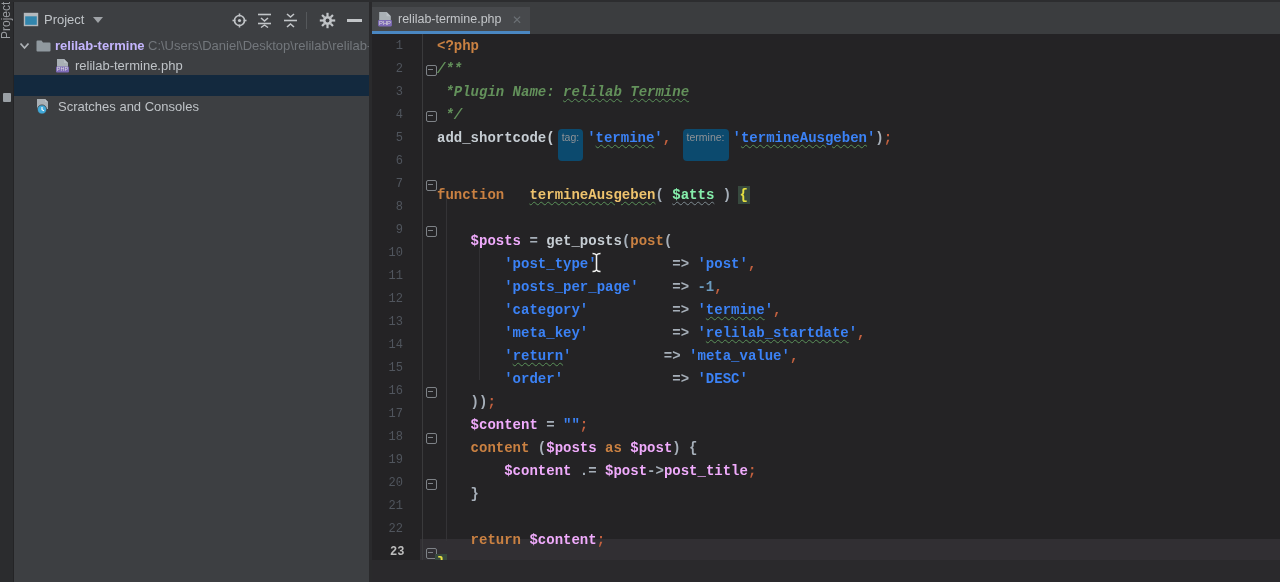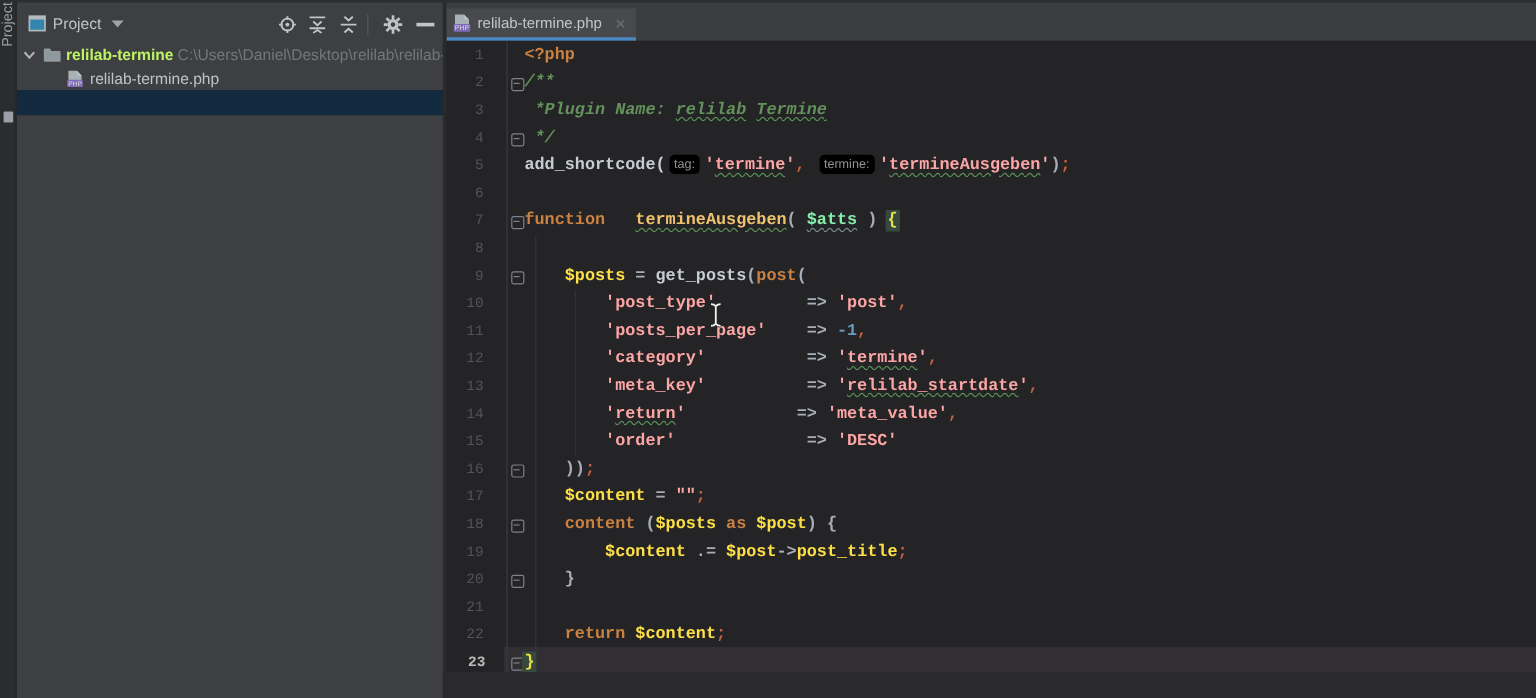--- a/index.html
+++ b/index.html
@@ -29,30 +29,30 @@
   #curline{position:absolute;left:50px;top:505px;width:860px;height:23px;background:#312f33;}
   #gutline{position:absolute;left:52px;top:0;width:1px;height:548px;background:#3a3a3c;}
   #guide1{position:absolute;left:76px;top:162px;width:1px;height:345px;background:#343336;}
   #guide2{position:absolute;left:109px;top:208px;width:1px;height:138px;background:#313033;}
   pre{margin:0;font-family:"Liberation Mono",monospace;line-height:23px;}
   #nums{position:absolute;left:0;top:1px;width:33px;text-align:right;font-size:12px;color:#50555d;}
   #nums .cur{color:#bcbcbc;font-weight:bold;margin-left:20px;}
   #code{position:absolute;left:67px;top:1px;font-size:14px;font-weight:bold;color:#a6afb9;}
   .k{color:#ca8142;}   
   .c{color:#63915b;font-style:italic;} 
-  .s{color:#fca5a5;}   
-  .v{color:#fde047;}   
+  .s{color:#3b82f6;}   
+  .v{color:#f0abfc;}   
   .f{color:#efc36d;}   
   .w{color:#c6cdd3;}   
   .n{color:#6b9bbf;}   
   .o{color:#c4613f;}   
   .u{text-decoration:underline wavy 1px #5a9159;text-underline-offset:2px;}
   .ug{text-decoration:underline wavy 1px #7d8a90;text-underline-offset:2px;}
-  .chip{display:inline-block;background:#000000;color:#8f9296;font-family:"Liberation Sans",sans-serif;
-        font-size:10.5px;font-weight:normal;border-radius:4px;padding:0 4px;margin:0 4px 0 3px;height:16px;
+  .chip{display:inline-block;background:#0c4a6e;color:#8f9296;font-family:"Liberation Sans",sans-serif;
+        font-size:10.5px;font-weight:normal;border-radius:4px;padding:0 4px;margin:0 4px 0 3px;height:32px;
         line-height:16px;vertical-align:1px;}
   .mb{color:#e5e141;background:#37493e;padding:1px 2px;margin:-1px -2px;}
   .fold{position:absolute;left:56px;width:9px;height:9px;border:1px solid #7e8287;border-radius:2px;}
   .fold:after{content:"";position:absolute;left:1px;top:3px;width:5px;height:1px;background:#7e8287;}
   
   #ibeam{left:221px;top:218px;width:11px;height:21px;}
   
   #botedit{left:370px;top:560px;width:910px;height:22px;background:#2a292c;}
 </style>
 </head>
@@ -114,35 +114,44 @@
 
   <div id="selrow"></div>
 
   <div class="row" style="top:36px;">
     <svg style="position:absolute;left:5px;top:5px" width="11" height="11" viewBox="0 0 11 11">
       <path d="M1.5 2.5 L5.5 7 L9.5 2.5" fill="none" stroke="#aeb2b6" stroke-width="1.8"></path>
     </svg>
     <svg style="position:absolute;left:22px;top:3px" width="15" height="14" viewBox="0 0 15 14">
       <path fill="#90999f" d="M0.5 2.5 a1 1 0 0 1 1-1 h4 l1.5 2 h6.5 a1 1 0 0 1 1 1 v7 a1 1 0 0 1-1 1 h-12 a1 1 0 0 1-1-1 z"></path>
     </svg>
-    <span style="position:absolute;left:41px;top:2px;font-weight:bold;color:#bef264;">relilab-termine</span>
+    <span style="position:absolute;left:41px;top:2px;font-weight:bold;color:#c4b5fd;">relilab-termine</span>
     <span style="position:absolute;left:134px;top:2px;color:#73777c;">C:\Users\Daniel\Desktop\relilab\relilab-t</span>
   </div>
 
   <div class="row" style="top:56px;">
     <svg style="position:absolute;left:41px;top:2px" width="15" height="16" viewBox="0 0 15 16">
       <path fill="#a9b0b5" d="M2 1 h7 l4 4 v5 h-11 z"></path>
       <path fill="#b9bfc4" d="M9 1 l4 4 h-4 z"></path>
       <rect x="1" y="8.5" width="13" height="6" rx="1" fill="#7e6bb8"></rect>
       <text x="7.5" y="13.4" font-size="5.5" fill="#ddd" text-anchor="middle" font-family="Liberation Sans">PHP</text>
     </svg>
     <span style="position:absolute;left:61px;top:2px;">relilab-termine.php</span>
   </div>
 
 
+  <div class="row" style="top:96px;">
+    <svg style="position:absolute;left:22px;top:2px" width="17" height="17" viewBox="0 0 17 17">
+      <path fill="#a9b0b5" d="M1 1 h8 l3 3 v7 h-11 z"></path>
+      <path fill="#b9bfc4" d="M9 1 l3 3 h-3 z"></path>
+      <circle cx="6" cy="11.5" r="4.6" fill="#40a8d8" stroke="#3d4042" stroke-width="0.8"></circle>
+      <path d="M6 9 v2.7 l2 1" stroke="#fff" stroke-width="1.1" fill="none"></path>
+    </svg>
+    <span style="position:absolute;left:44px;top:3px;">Scratches and Consoles</span>
+  </div>
 </div>
 
 <div id="tabbar" class="abs">
   <div id="tab"></div>
   <div id="tabline"></div>
   <svg style="position:absolute;left:7px;top:11px;z-index:2" width="16" height="17" viewBox="0 0 15 16">
     <path fill="#a9b0b5" d="M2 1 h7 l4 4 v5 h-11 z"></path>
     <path fill="#b9bfc4" d="M9 1 l4 4 h-4 z"></path>
     <rect x="1" y="8.5" width="13" height="6" rx="1" fill="#7e6bb8"></rect>
     <text x="7.5" y="13.4" font-size="5.5" fill="#ddd" text-anchor="middle" font-family="Liberation Sans">PHP</text>

